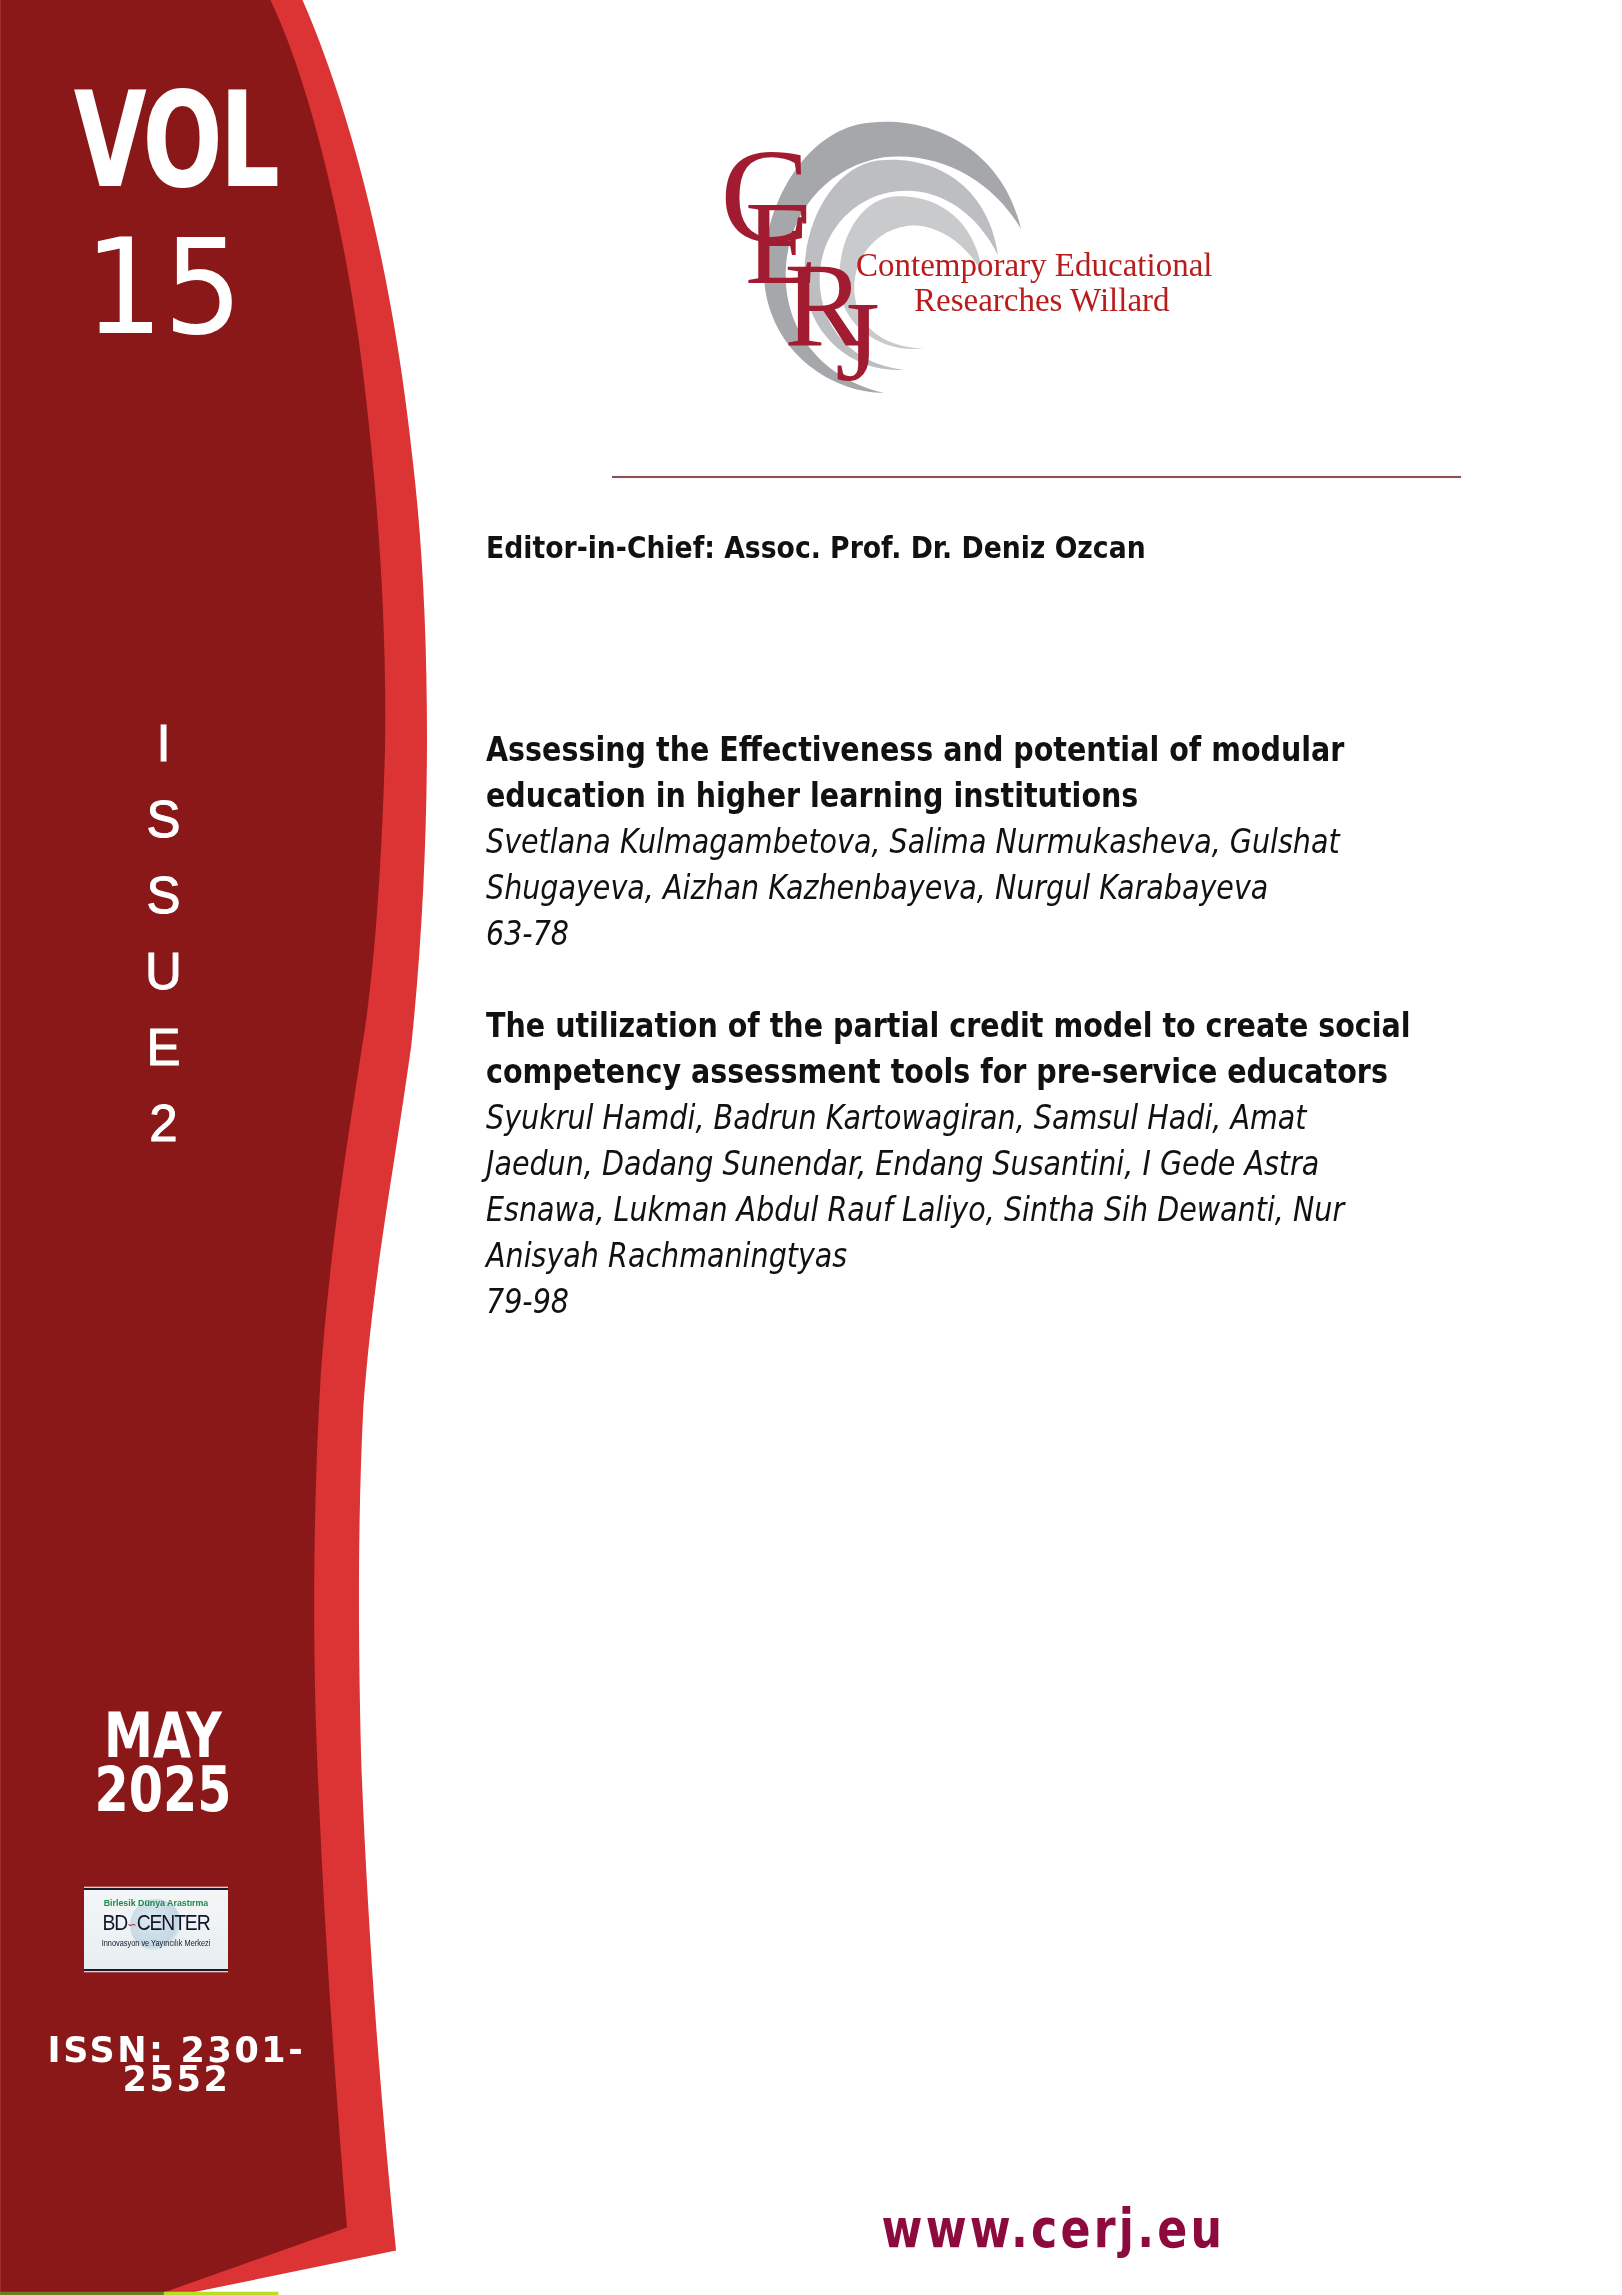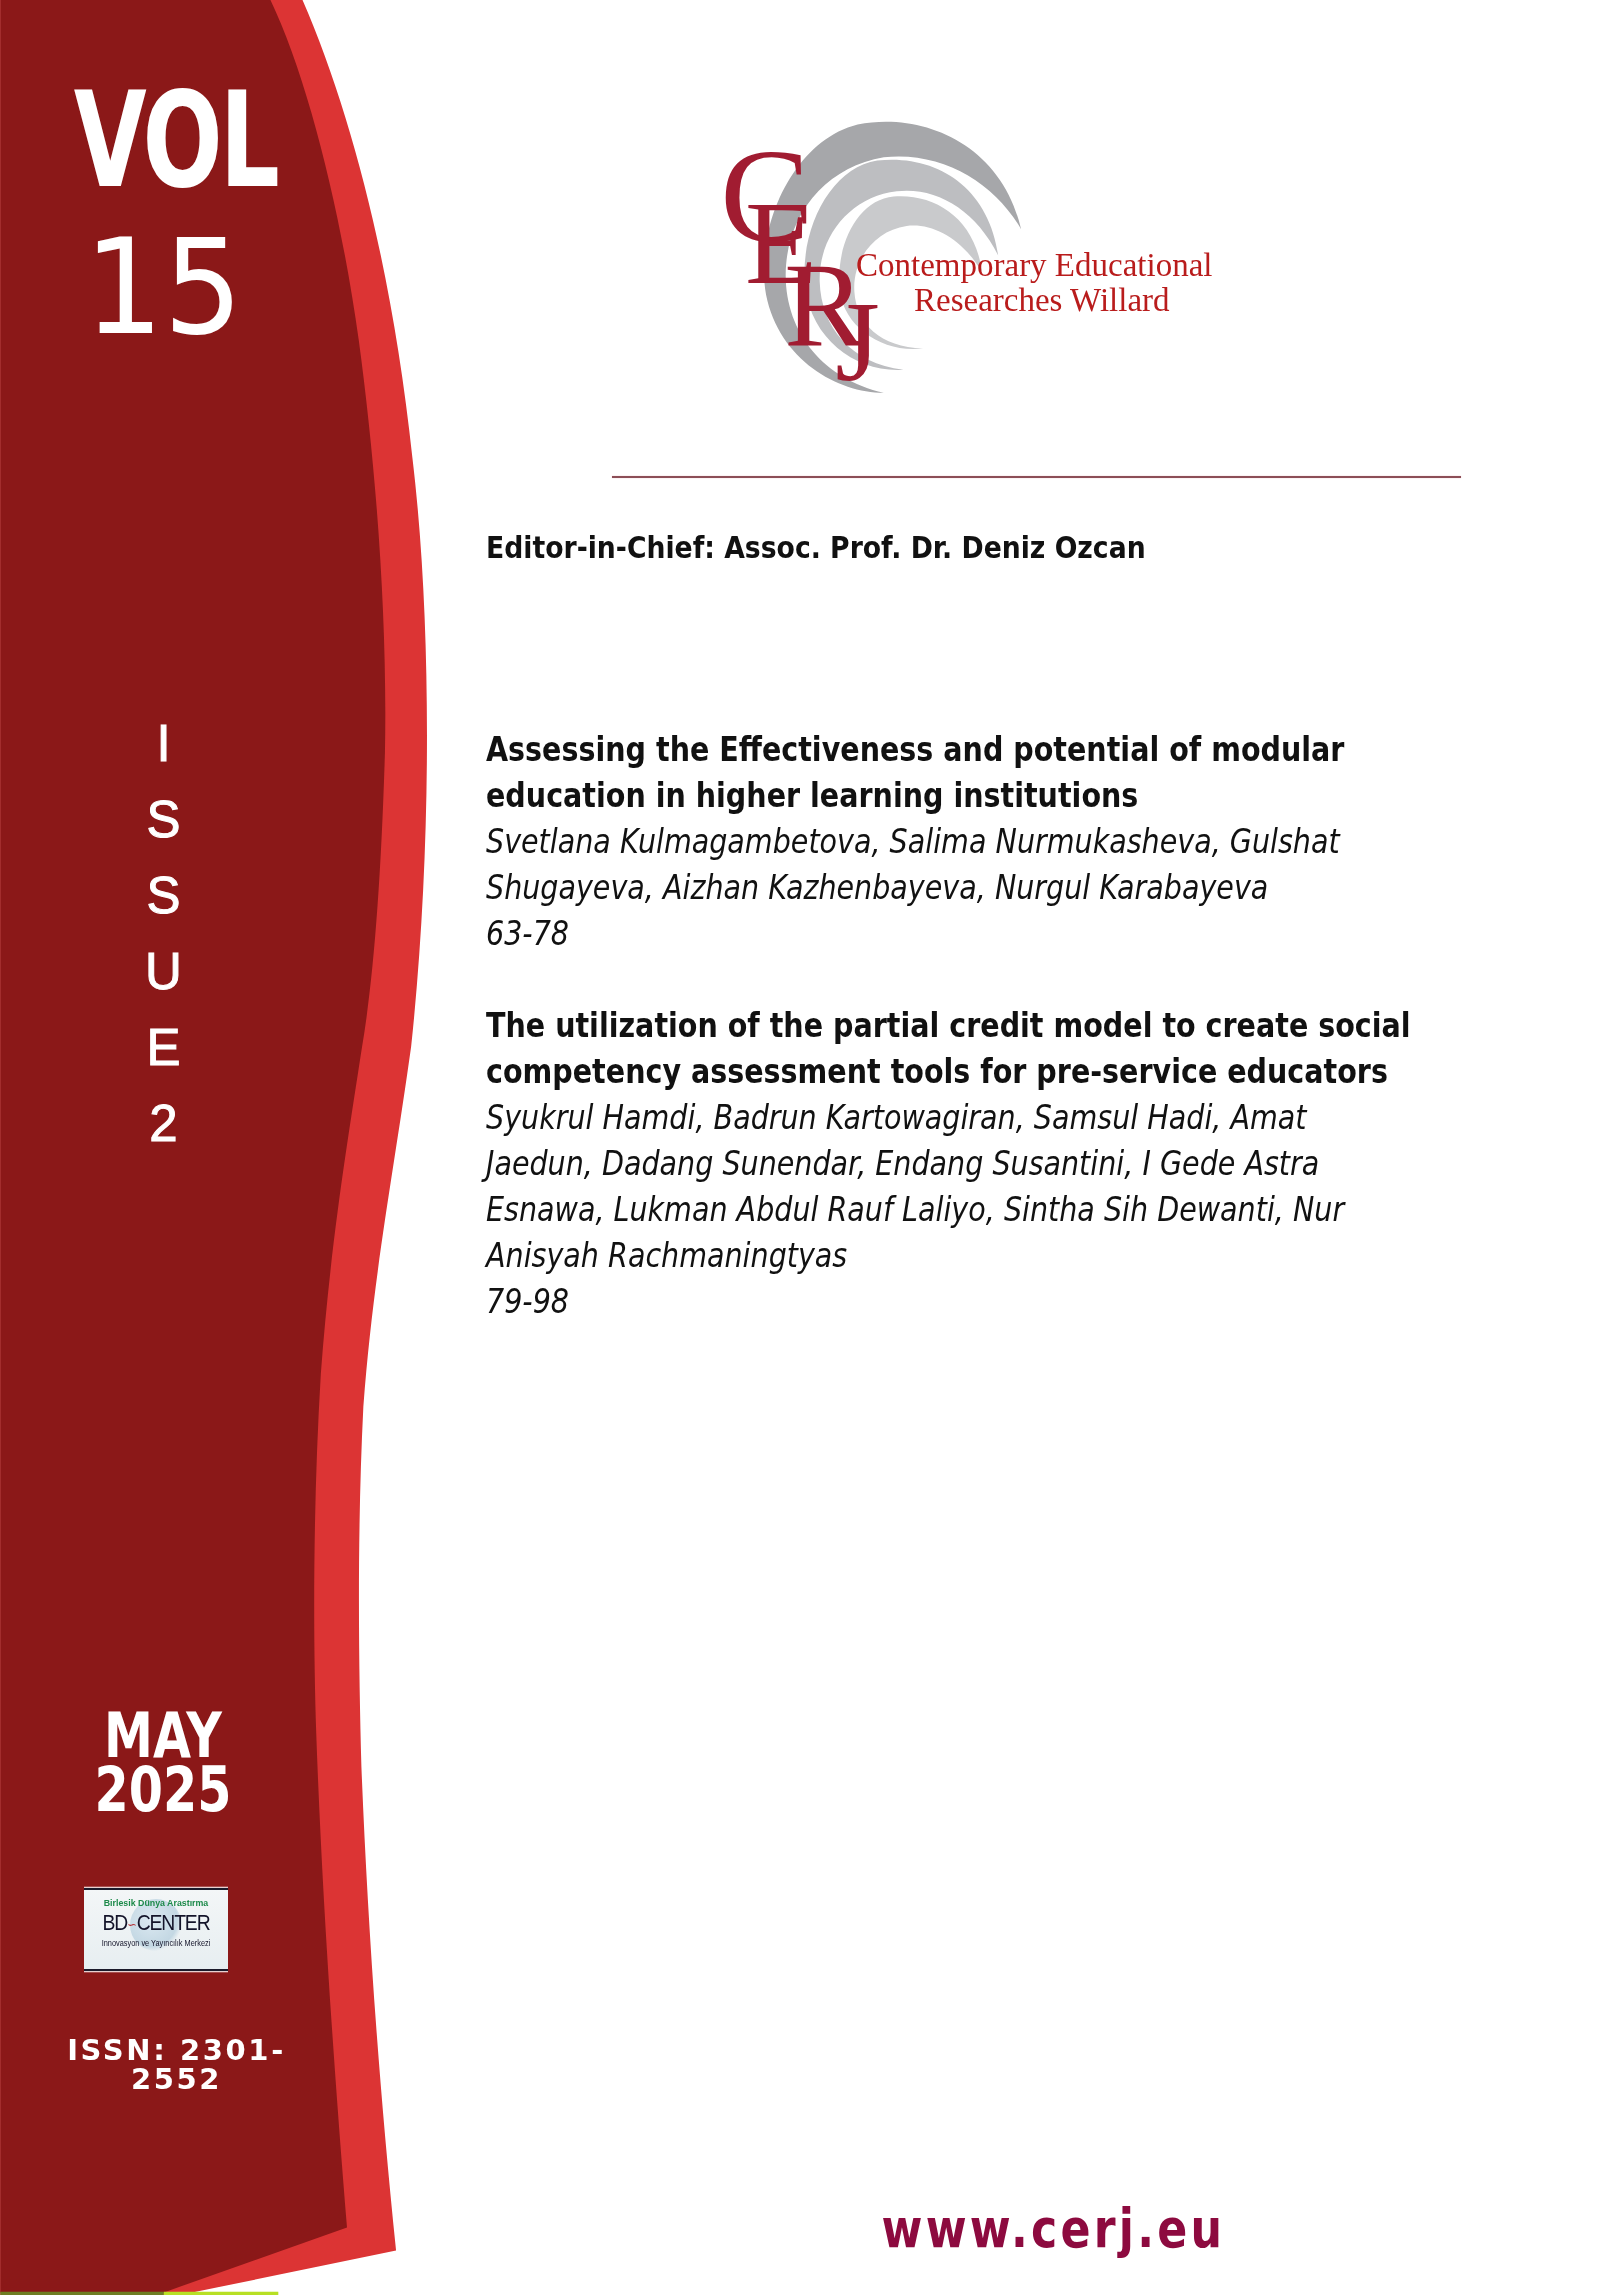--- a/index.html
+++ b/index.html
@@ -59,21 +59,21 @@
     transform: scaleX(0.88);
   }
   .bd-main .swirl { color: #b5343a; font-size: 13px; vertical-align: middle; letter-spacing: 0; }
   .bd-sub {
     position: relative; display: block; margin-top: 2.6px;
     color: #14142a; font-size: 8.2px; font-family: "Liberation Sans", sans-serif;
     transform: scaleX(0.9);
   }
   .issn {
     left: 39px; top: 2036px; width: 275px;
-    font-family: "DejaVu Sans", sans-serif; font-weight: bold; font-size: 29px; letter-spacing: 2.6px;
+    font-family: "DejaVu Sans", sans-serif; font-weight: bold; font-size: 35px; letter-spacing: 2.6px;
     line-height: 29px;
   }
 
   
   .logo { position: absolute; left: 707px; top: 105px; width: 589px; height: 327px; }
   .logo svg { position: absolute; left: 0; top: 0; }
   .logo-text {
     position: absolute; font-family: "Liberation Serif", "DejaVu Serif", serif;
     color: #b91c1c; font-size: 33px; line-height: 34px; white-space: nowrap;
   }

